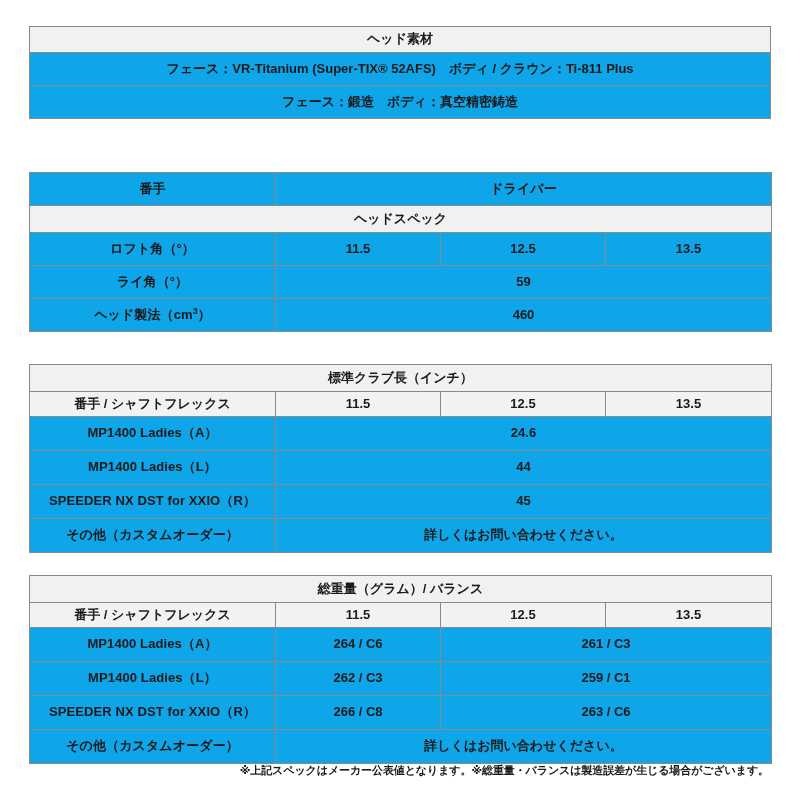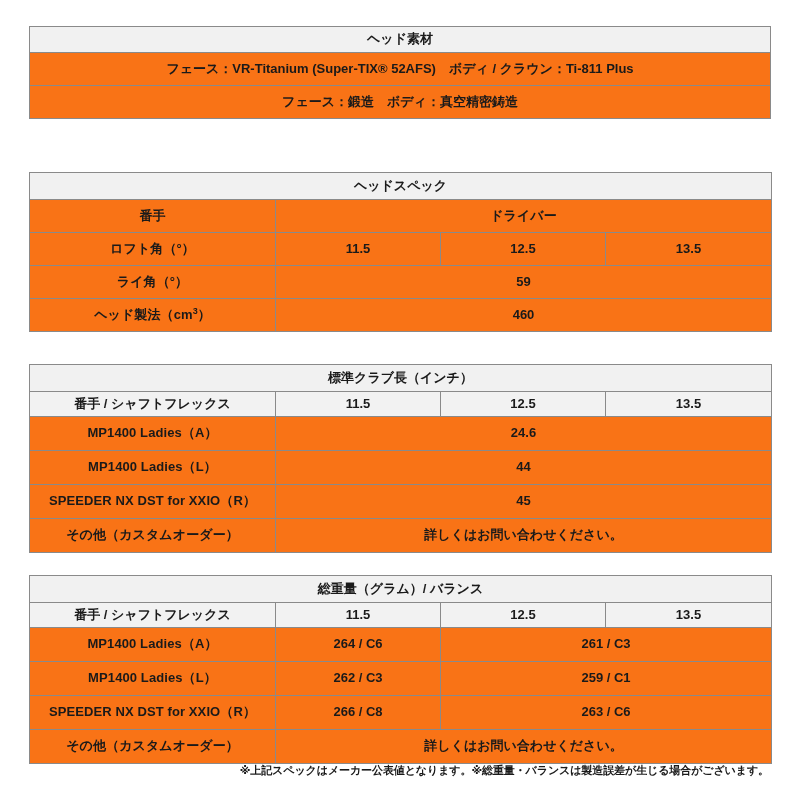--- a/index.html
+++ b/index.html
@@ -31,21 +31,21 @@
   .spec-table td,
   .spec-table th {
     border: 1px solid #8a8a8a;
     font-weight: bold;
     font-size: 13px;
     text-align: center;
     vertical-align: middle;
     padding: 0 4px;
     line-height: 1.25;
     color: #1a1a1a;
-    background: #f97316;
+    background: #0ea5e9;
   }
   .hdr {
     background: #f1f1f1 !important;
   }
   .title-cell {
     background: #f1f1f1 !important;
     font-size: 12.5px;
     height: 27px;
   }
   .sub-hdr {
@@ -123,25 +123,25 @@
 
   <table class="spec-table" id="table-head-spec">
     <colgroup>
       <col style="width:246px">
       <col style="width:165px">
       <col style="width:165px">
       <col style="width:166px">
     </colgroup>
     <tbody>
       <tr>
-        <td class="title-cell" colspan="4">ヘッドスペック</td>
-      </tr>
-      <tr>
         <td class="body-cell row-label">番手</td>
         <td class="body-cell row-label" colspan="3">ドライバー</td>
+      </tr>
+      <tr>
+        <td class="title-cell" colspan="4">ヘッドスペック</td>
       </tr>
       <tr>
         <td class="body-cell row-label">ロフト角（°）</td>
         <td class="body-cell">11.5</td>
         <td class="body-cell">12.5</td>
         <td class="body-cell">13.5</td>
       </tr>
       <tr>
         <td class="body-cell row-label">ライ角（°）</td>
         <td class="body-cell" colspan="3">59</td>

